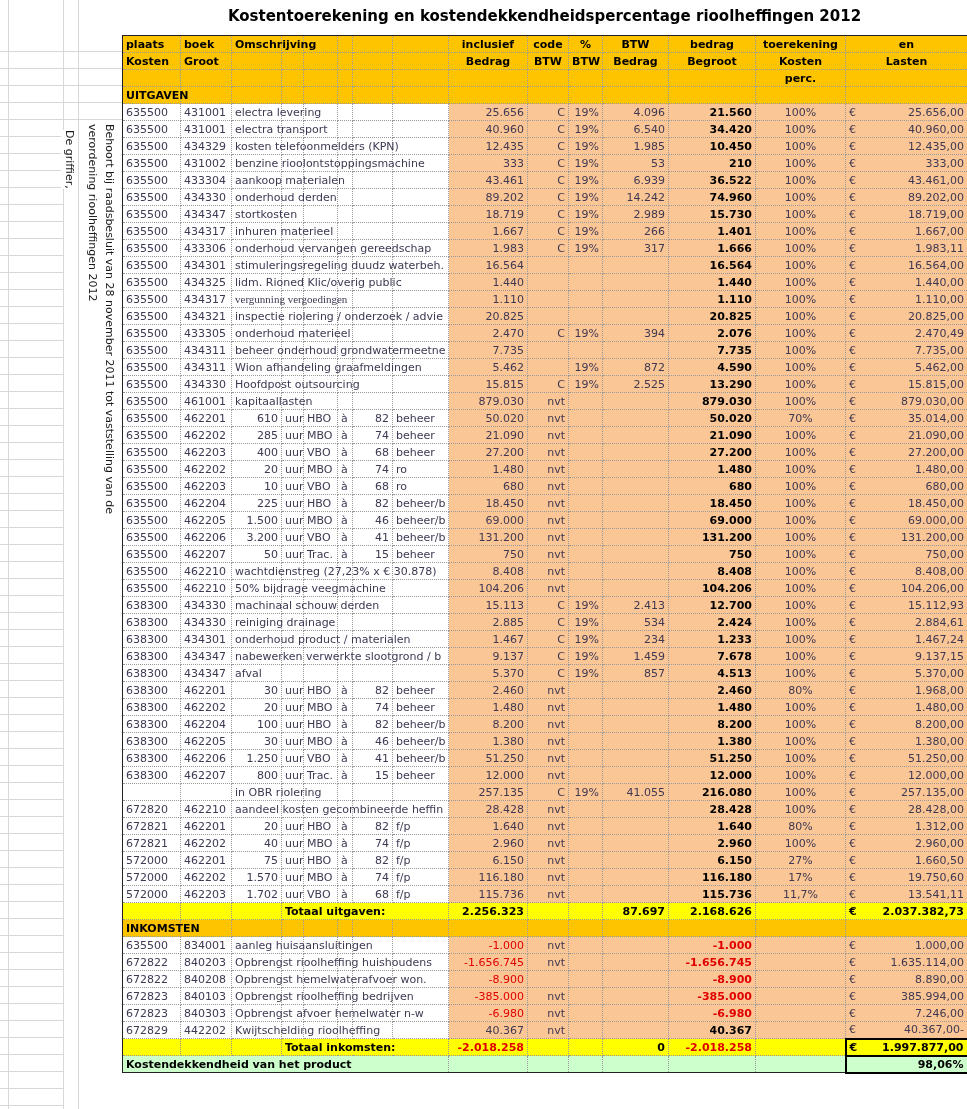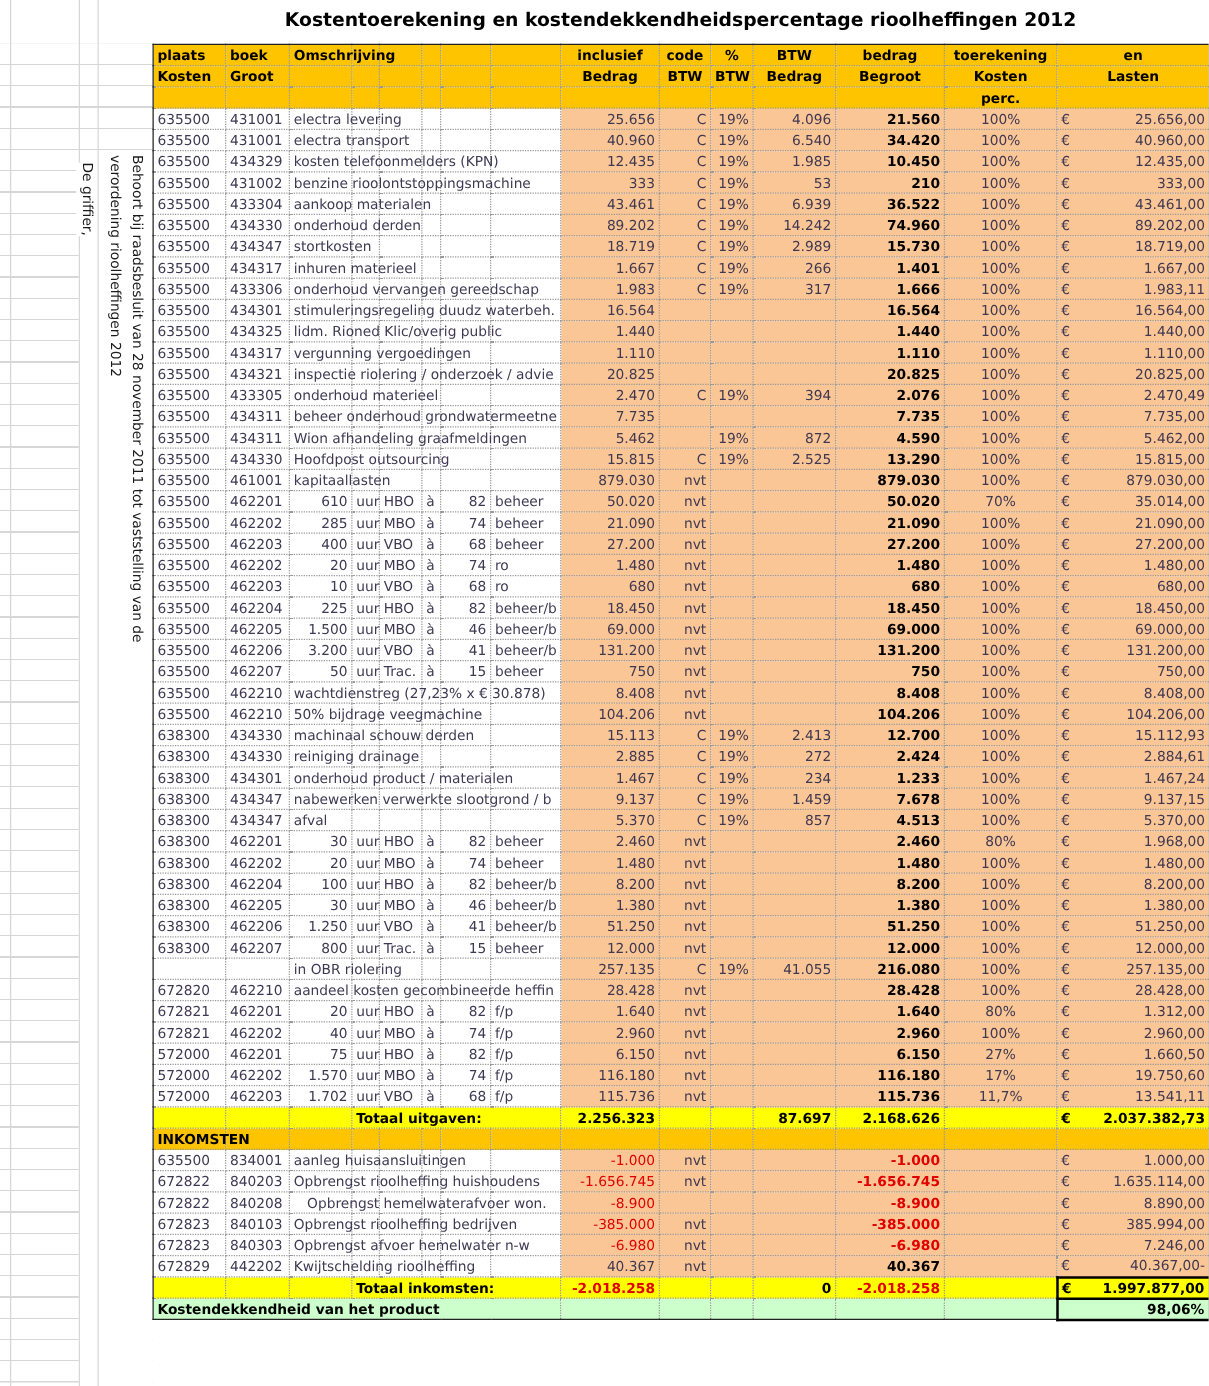--- a/index.html
+++ b/index.html
@@ -124,20 +124,37 @@
           <td class="g"></td>
           <td class="g b c"></td>
           <td class="g b c"></td>
           <td class="g b c"></td>
           <td class="g b c"></td>
           <td class="g b c"></td>
           <td class="g b c">perc.</td>
           <td class="g b c"></td>
         </tr>
         <tr>
+          <td class="g b l">UITGAVEN</td>
+          <td class="g"></td>
+          <td class="g"></td>
+          <td class="g"></td>
+          <td class="g"></td>
+          <td class="g"></td>
+          <td class="g"></td>
+          <td class="g"></td>
+          <td class="g"></td>
+          <td class="g"></td>
+          <td class="g"></td>
+          <td class="g"></td>
+          <td class="g"></td>
+          <td class="g"></td>
+          <td class="g"></td>
+        </tr>
+        <tr>
           <td class="w l">635500</td>
           <td class="w l">431001</td>
           <td class="w l">
             <div class="clip" style="width: 213px;">electra levering</div>
           </td>
           <td class="w"></td>
           <td class="w"></td>
           <td class="w"></td>
           <td class="w"></td>
           <td class="w"></td>
@@ -391,21 +408,21 @@
             <div class="eu">
               <span>€</span>
               <span>1.440,00</span>
             </div>
           </td>
         </tr>
         <tr>
           <td class="w l">635500</td>
           <td class="w l">434317</td>
           <td class="w l">
-            <div class="clip" style="width: 213px;">vergunning vergoedingen</div>
+            <div class="clip" style="width: 213px; font-family: Liberation Serif, serif;">vergunning vergoedingen</div>
           </td>
           <td class="w"></td>
           <td class="w"></td>
           <td class="w"></td>
           <td class="w"></td>
           <td class="w"></td>
           <td class="o r">1.110</td>
           <td class="o r"></td>
           <td class="o r"></td>
           <td class="o r"></td>
@@ -857,21 +874,21 @@
             <div class="clip" style="width: 213px;">reiniging drainage</div>
           </td>
           <td class="w"></td>
           <td class="w"></td>
           <td class="w"></td>
           <td class="w"></td>
           <td class="w"></td>
           <td class="o r">2.885</td>
           <td class="o r">C</td>
           <td class="o r">19%</td>
-          <td class="o r">272</td>
+          <td class="o r">534</td>
           <td class="o r b">2.424</td>
           <td class="o c">100%</td>
           <td class="o">
             <div class="eu">
               <span>€</span>
               <span>2.884,61</span>
             </div>
           </td>
         </tr>
         <tr>
@@ -1338,21 +1355,21 @@
             <div class="eu">
               <span>€</span>
               <span>1.635.114,00</span>
             </div>
           </td>
         </tr>
         <tr>
           <td class="w l">672822</td>
           <td class="w l">840208</td>
           <td class="w l">
-            <div class="clip" style="width: 213px; text-align: center;">Opbrengst hemelwaterafvoer won.</div>
+            <div class="clip" style="width: 213px;">Opbrengst hemelwaterafvoer won.</div>
           </td>
           <td class="w"></td>
           <td class="w"></td>
           <td class="w"></td>
           <td class="w"></td>
           <td class="w"></td>
           <td class="o r red">-8.900</td>
           <td class="o r"></td>
           <td class="o r"></td>
           <td class="o r"></td>

